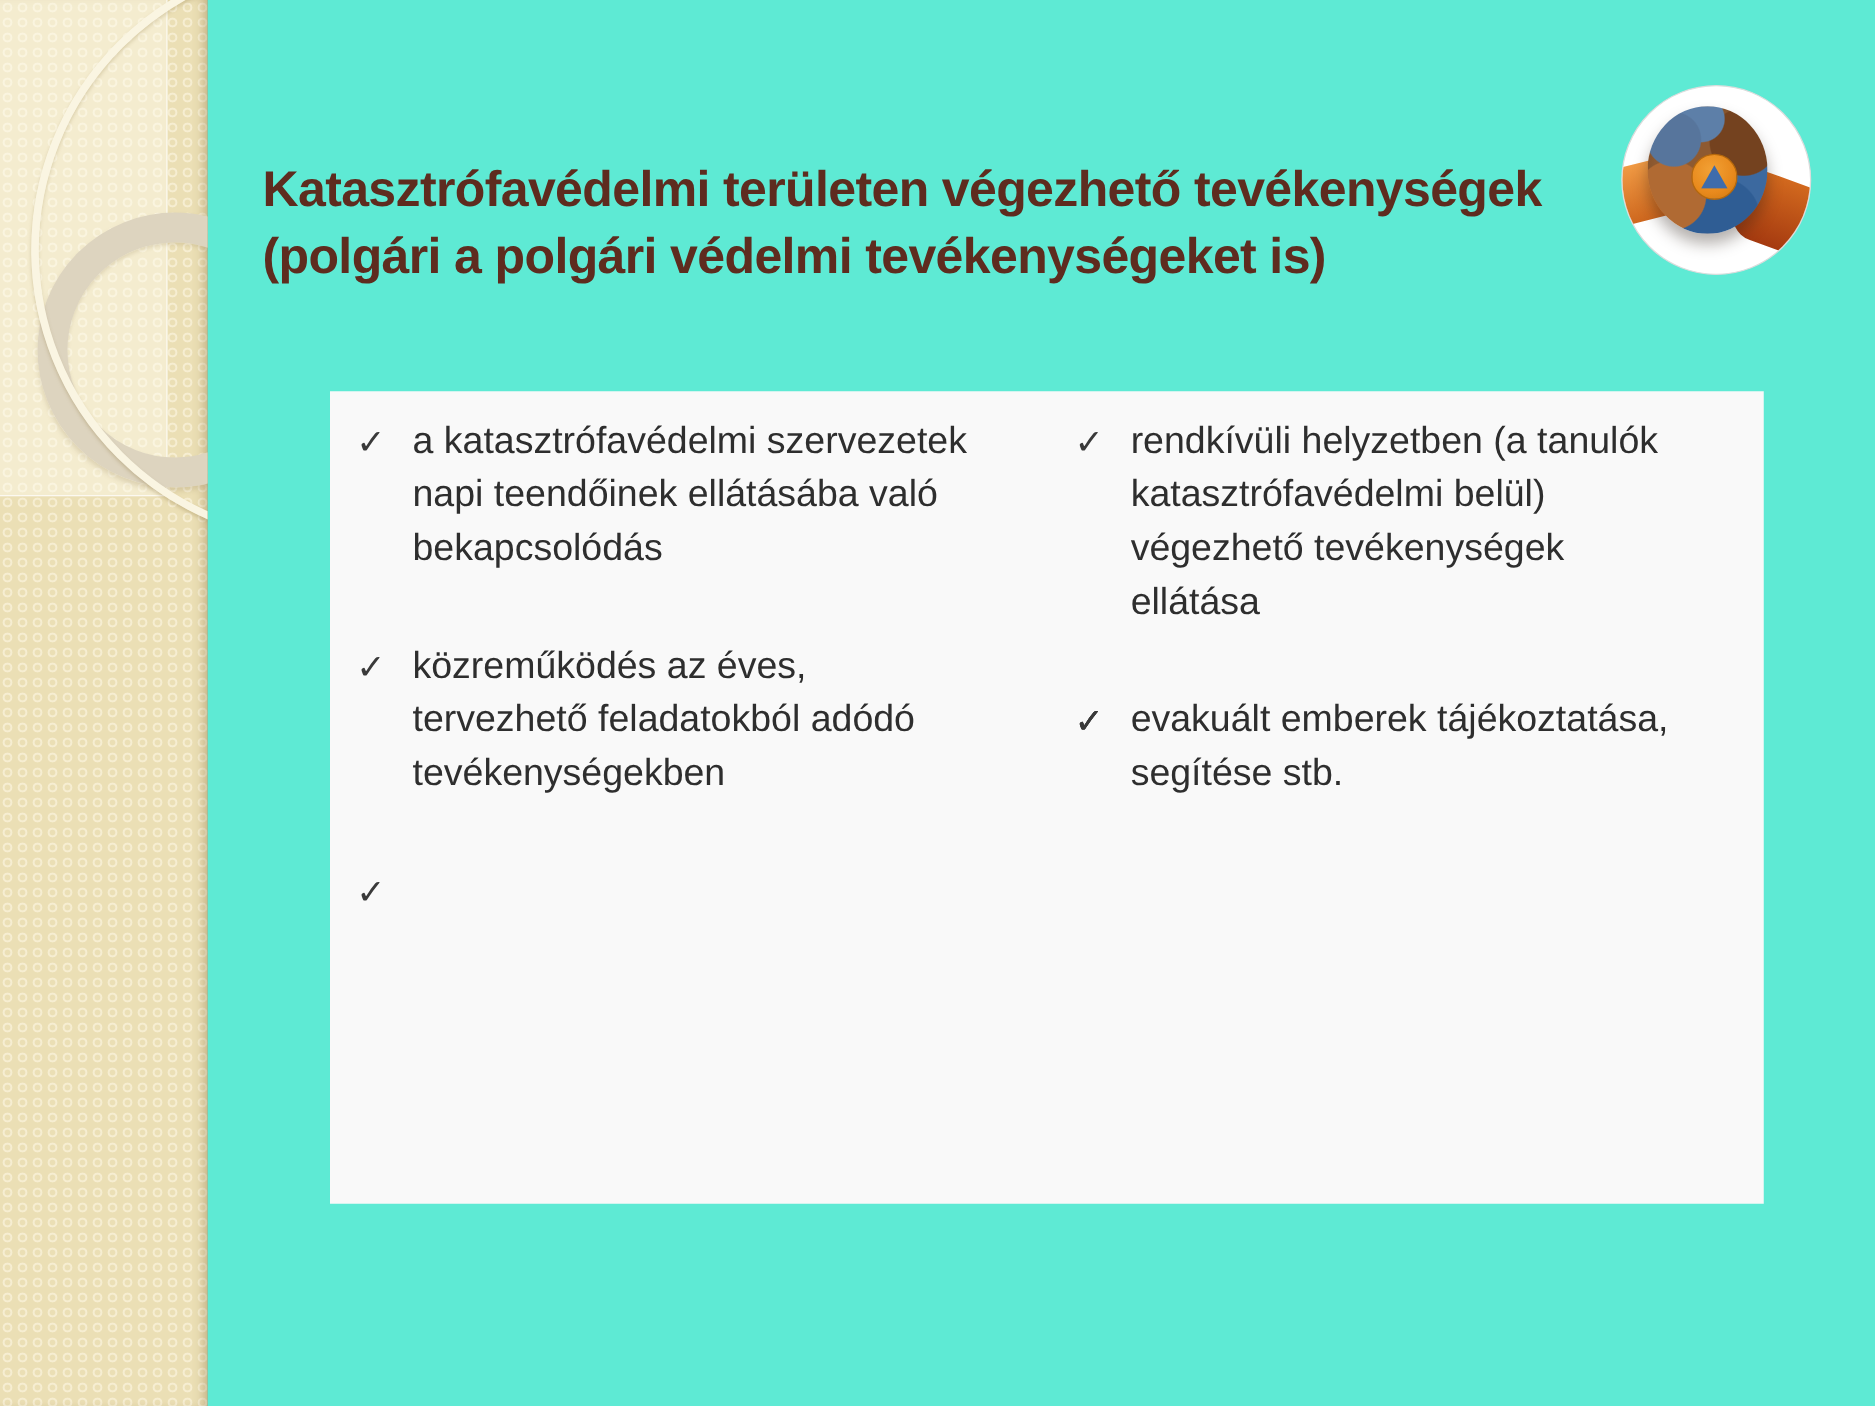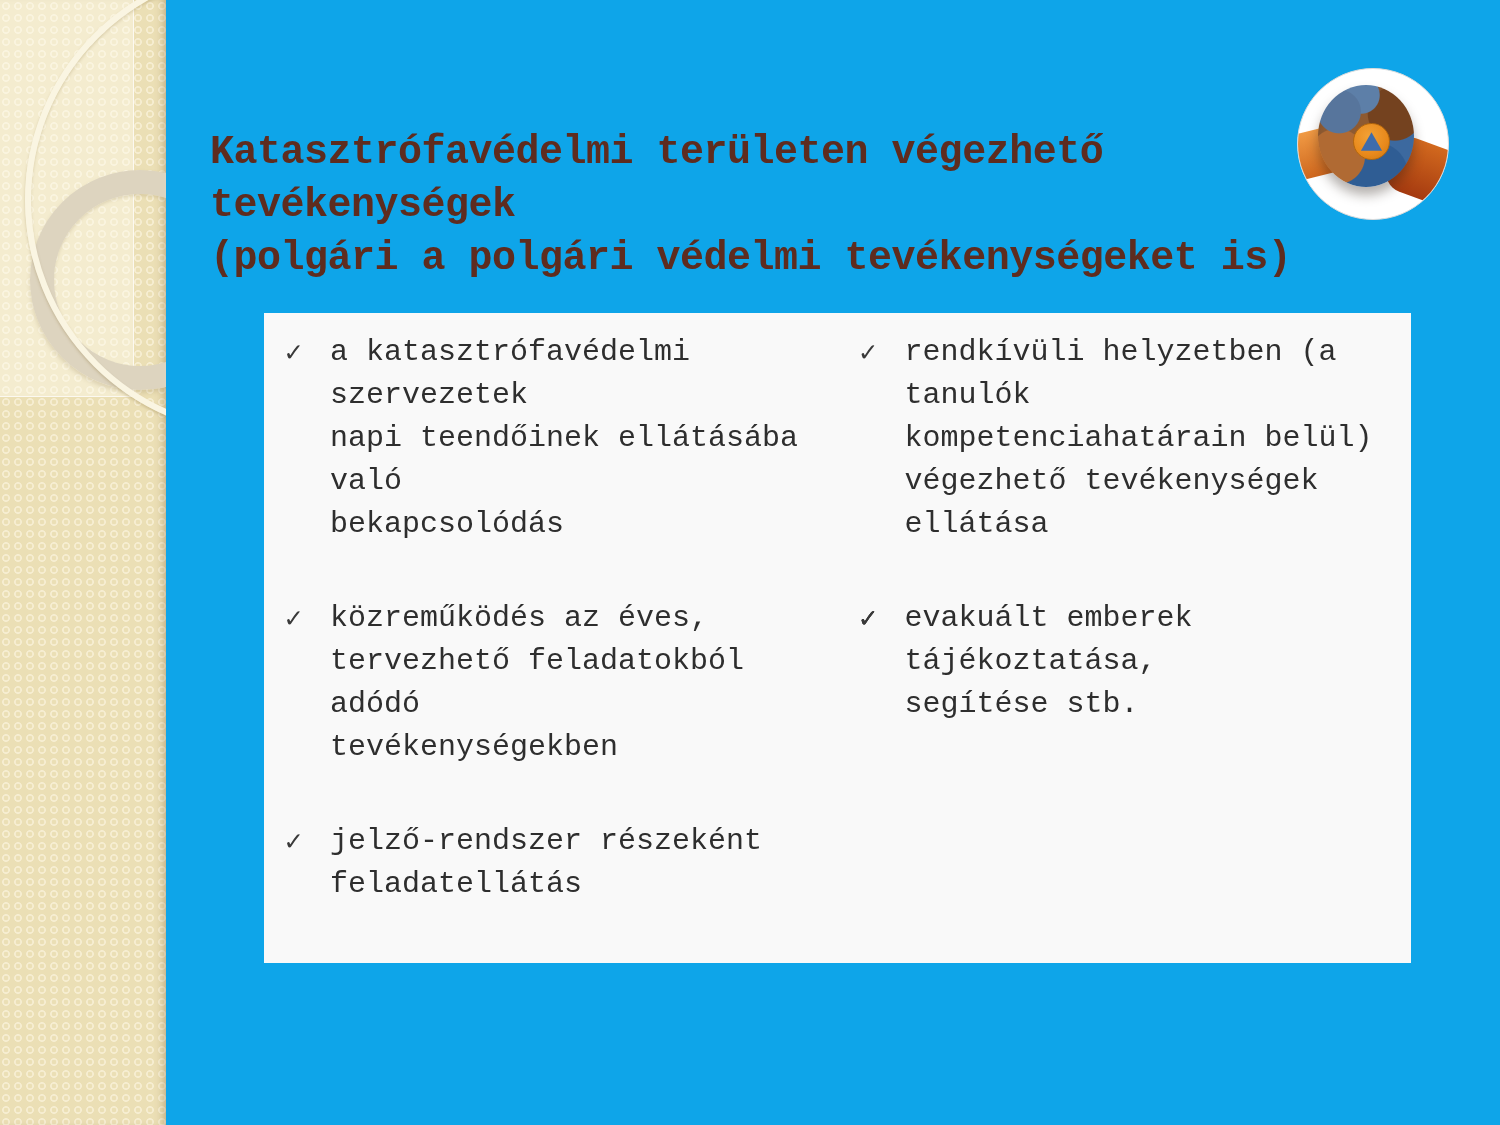--- a/index.html
+++ b/index.html
@@ -1,20 +1,20 @@
 <!DOCTYPE html>
 <html lang="hu"><head>
 <meta charset="utf-8">
 <style>
   html,body{margin:0;padding:0;background:#ffffff;}
   .slide{
     position:relative;
     width:1500px;height:1125px;
-    background:#0ea5e9;
-    font-family:Liberation Mono, monospace;
+    background:#5eead4;
+    font-family:Liberation Sans, sans-serif;
     overflow:hidden;
   }
 
   
   .sidebar{
     position:absolute;left:0;top:0;width:166px;height:1125px;
     background-color:#EBDFB5;
     background-image:
       radial-gradient(circle at 6px 6px, rgba(255,255,255,0) 2px, rgba(248,240,214,0.85) 2.6px, rgba(248,240,214,0.85) 3.6px, rgba(255,255,255,0) 4.2px);
     background-size:12px 12px;
@@ -134,28 +134,27 @@
 
   <main class="content-box">
     <div class="col col-left">
       <ul class="checklist">
         <li><span class="check">✓</span><span class="item-text">a katasztrófavédelmi szervezetek
 napi teendőinek ellátásába való
 bekapcsolódás</span></li>
         <li><span class="check">✓</span><span class="item-text">közreműködés az éves,
 tervezhető feladatokból adódó
 tevékenységekben</span></li>
-        <li><span class="check">✓</span><span class="item-text">jelző-rendszer részeként
-feladatellátás</span></li>
+        <li><span class="check">✓</span></li>
       </ul>
     </div>
     <div class="col col-right">
       <ul class="checklist">
         <li><span class="check">✓</span><span class="item-text">rendkívüli helyzetben (a tanulók
-kompetenciahatárain belül)
+katasztrófavédelmi belül)
 végezhető tevékenységek
 ellátása</span></li>
         <li><span class="check">✓</span></li>
         <li><span class="check">✓</span></li>
         <li><span class="check">✓</span><span class="item-text">evakuált emberek tájékoztatása,
 segítése stb.</span></li>
       </ul>
     </div>
   </main>
 

